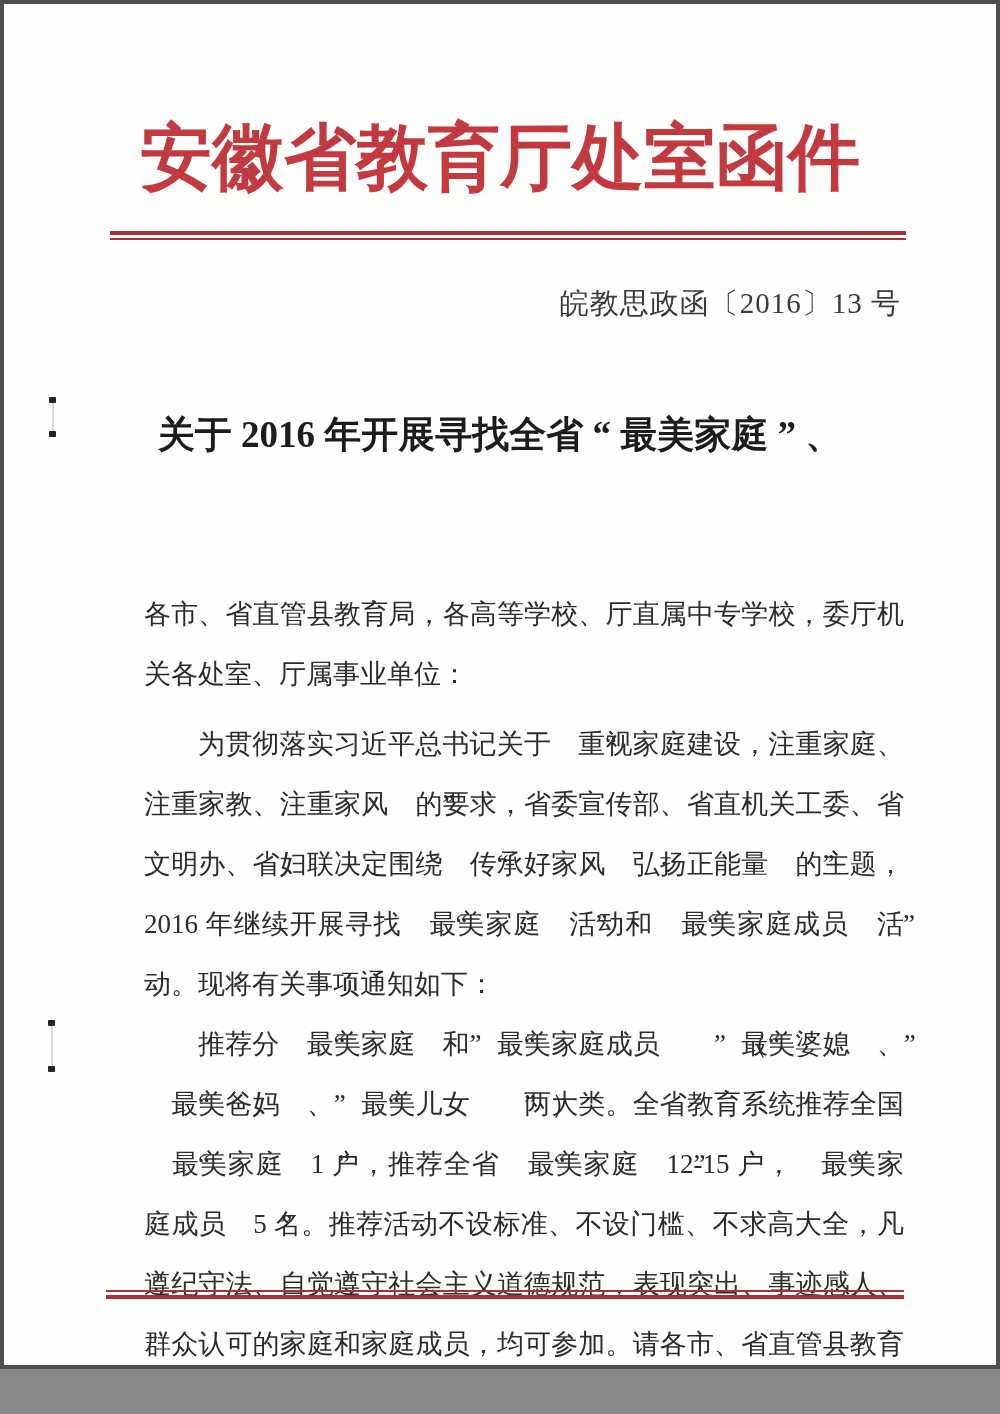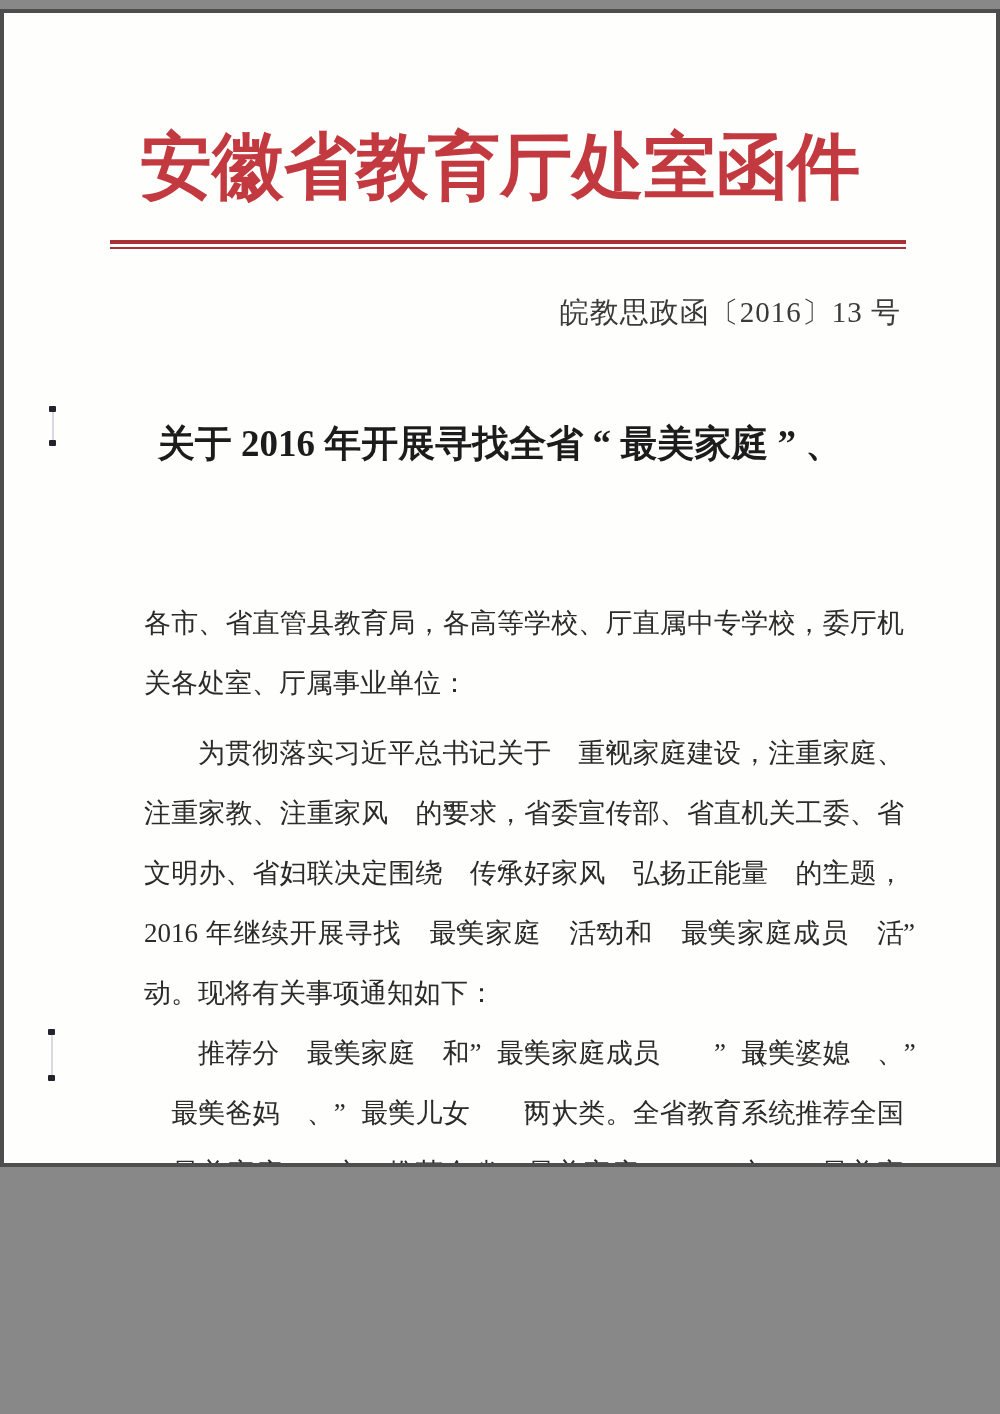--- a/index.html
+++ b/index.html
@@ -5,22 +5,22 @@
   :root{
     --accent-red:#c23940;
     --rule-red:#a93036;
     --ink:#2b2b2b;
     --border-gray:#4e4e4e;
   }
   *{margin:0;padding:0;box-sizing:border-box;}
   html,body{background:#888;}
   .page{
     position:relative;
-    width:1000px;height:1158px;
-    margin:9px auto;
+    width:1000px;height:1369px;
+    margin:0 auto;
     background:#fefefd;
     border:4px solid var(--border-gray);
     overflow:hidden;
     font-family:"Liberation Serif","DejaVu Serif",serif;
     color:var(--ink);
   }
   
   .letterhead{
     position:absolute;top:106px;left:0;right:0;
     text-align:center;

